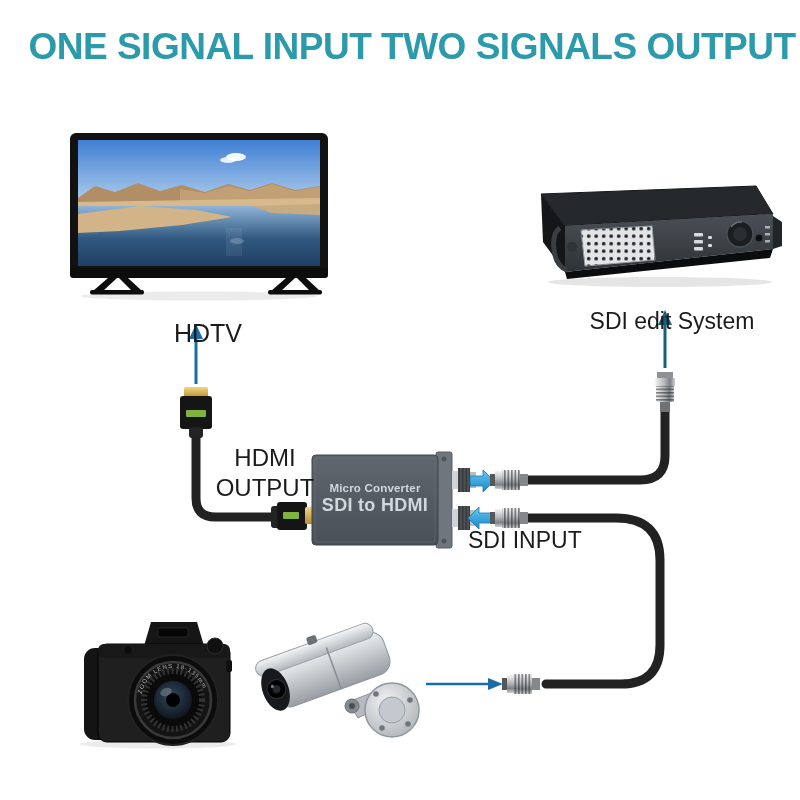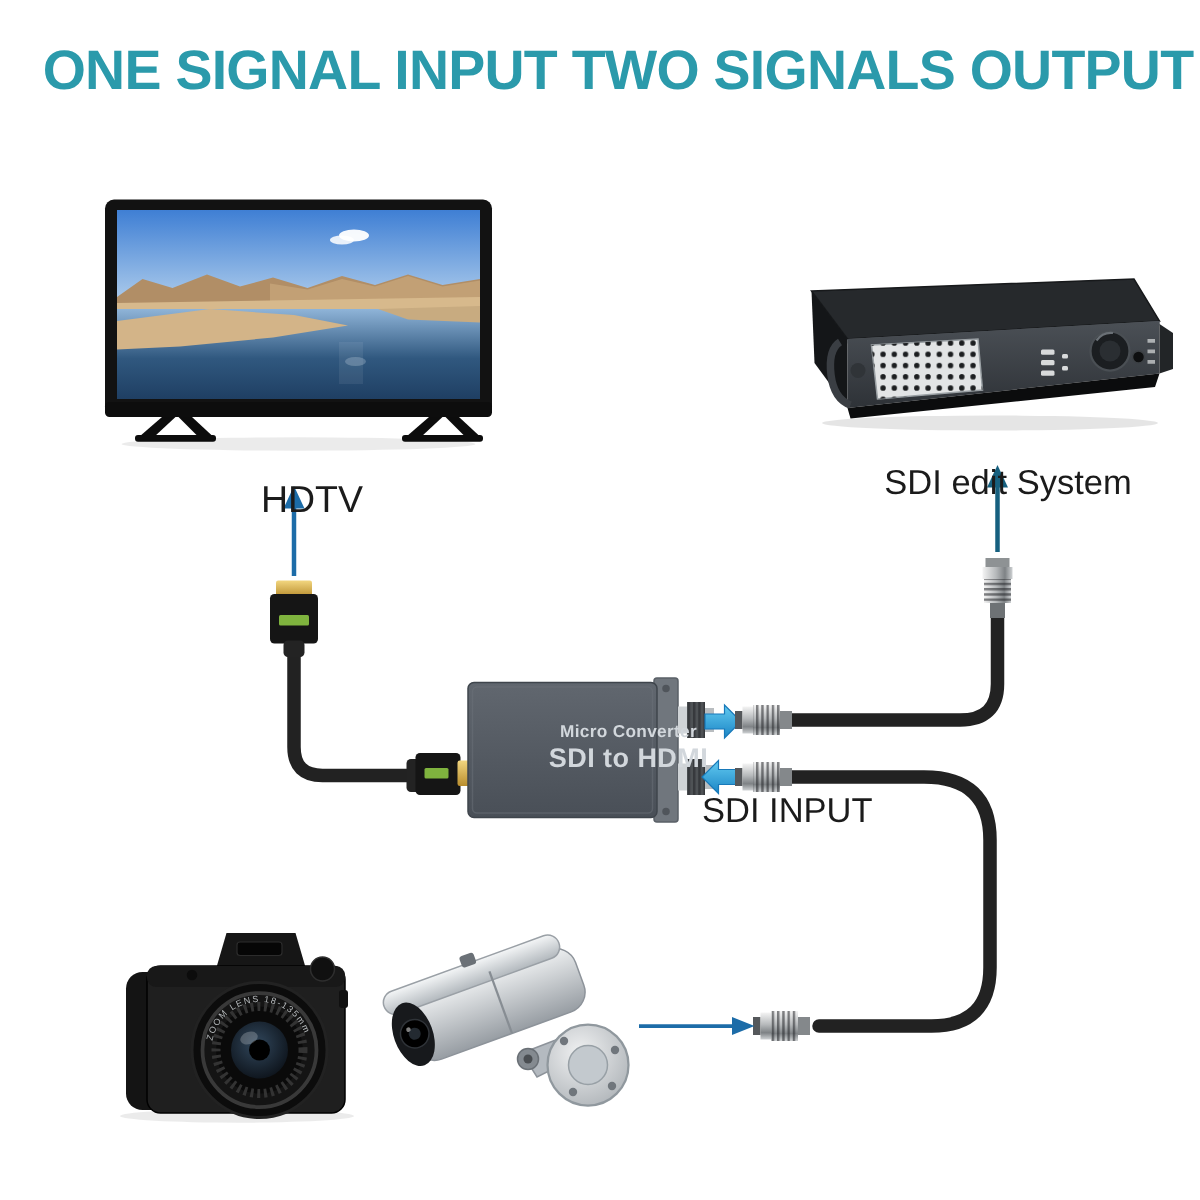--- a/index.html
+++ b/index.html
@@ -18,21 +18,21 @@
          font-size:37px;font-weight:bold;letter-spacing:-0.5px;color:var(--title-teal);padding-left:12px;}
   svg.canvas{position:absolute;left:0;top:0;}
   .lbl{position:absolute;color:var(--label-black);font-size:23px;white-space:nowrap;}
   .lbl-hdtv{left:158px;top:291px;width:100px;text-align:center;font-size:25px;margin-top:28px;}
   .lbl-edit{left:572px;top:286px;width:200px;text-align:center;margin-top:22px;}
   .lbl-hdmi{left:203px;top:443px;width:124px;text-align:center;font-size:24px;line-height:30px;}
   .lbl-sdiout{left:473px;top:441px;}
   .lbl-sdiin{left:468px;top:527px;}
   .lbl-camera{left:226px;top:747px;width:134px;text-align:center;font-size:24px;}
   .conv-line{position:absolute;left:312px;width:126px;text-align:center;font-weight:bold;
-             color:var(--converter-text);margin-left:44px;}
+             color:var(--converter-text);}
   .conv-line1{top:482px;font-size:11.5px;letter-spacing:.2px;}
   .conv-line2{top:495px;font-size:18px;letter-spacing:.3px;}
   .cable{stroke:var(--cable-black);stroke-width:9;fill:none;stroke-linecap:round;}
   .thin-arrow{stroke-width:3;fill:none;}
 </style>
 </head>
 <body>
 
 <div class="stage">
 
@@ -293,17 +293,21 @@
         <ellipse cx="276" cy="688" rx="13" ry="22" fill="#17191c"></ellipse>
         <circle cx="277" cy="688" r="9.5" fill="#000" stroke="#2f3338"></circle>
         <circle cx="277" cy="688" r="4" fill="#232a31"></circle>
         <circle cx="274" cy="684" r="1.5" fill="#fff" opacity=".5"></circle>
       </g>
     </g>
   </svg>
 
   <div class="lbl lbl-hdtv">HDTV</div>
   <div class="lbl lbl-edit">SDI edit System</div>
+  <div class="lbl lbl-hdmi">
+    <div>HDMI</div>
+    <div>OUTPUT</div>
+  </div>
   <div class="lbl lbl-sdiin">SDI INPUT</div>
 
   <div class="conv-line conv-line1">Micro Converter</div>
   <div class="conv-line conv-line2">SDI to HDMI</div>
 </div>
 
 </body></html>

